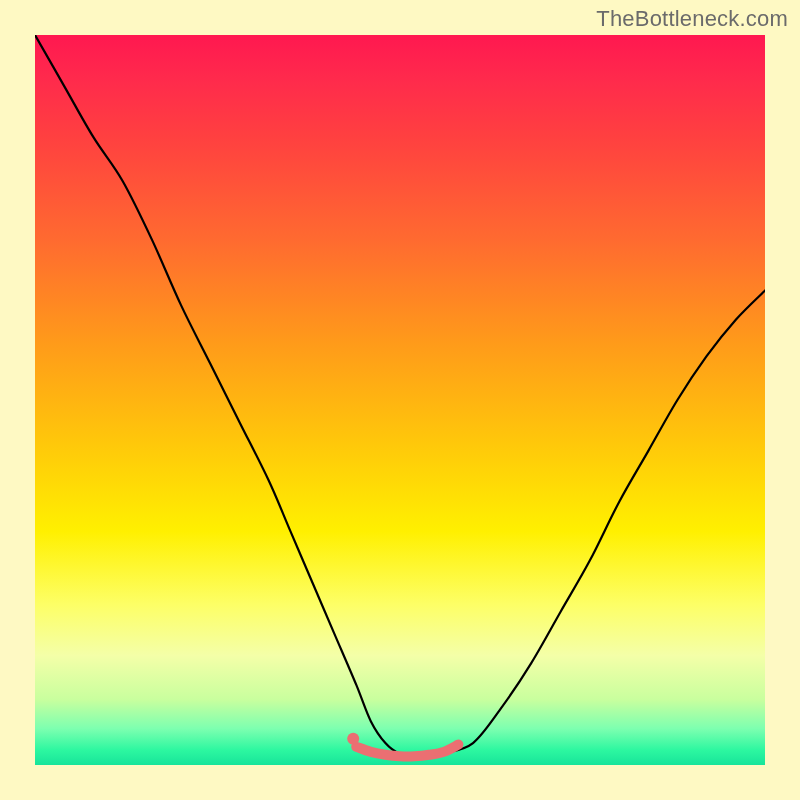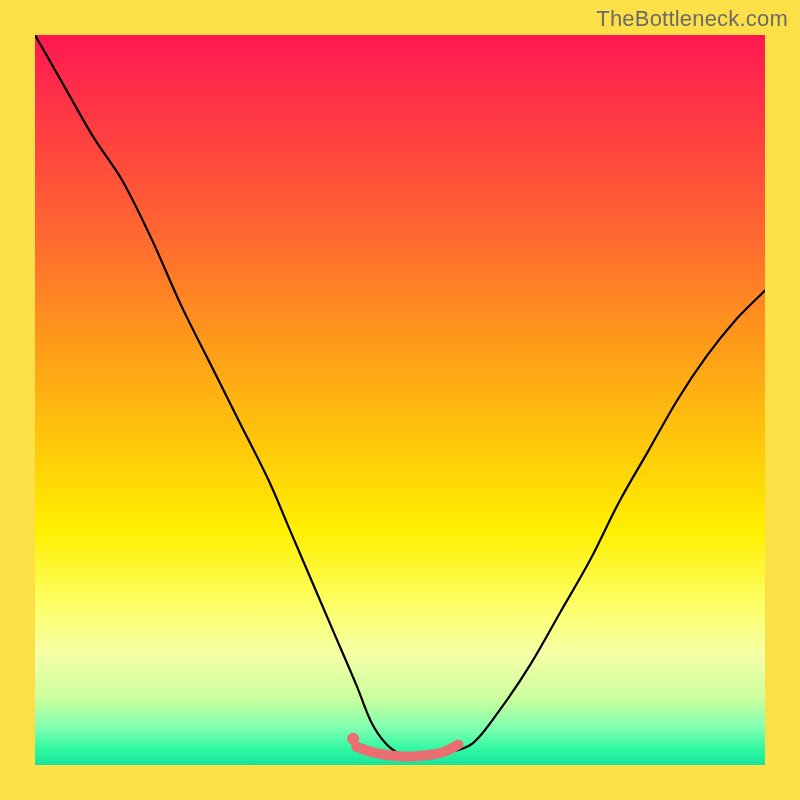--- a/index.html
+++ b/index.html
@@ -8,21 +8,21 @@
     width: 800px;
     height: 800px;
     overflow: hidden;
     background: #000;
     font-family: Arial, Helvetica, sans-serif;
   }
   .frame {
     position: relative;
     width: 800px;
     height: 800px;
-    background: #fde047;
+    background: #fef9c3;
   }
   .plot-area {
     position: absolute;
     left: 35px;
     top: 35px;
     width: 730px;
     height: 730px;
     
     background: linear-gradient(
       to bottom,

